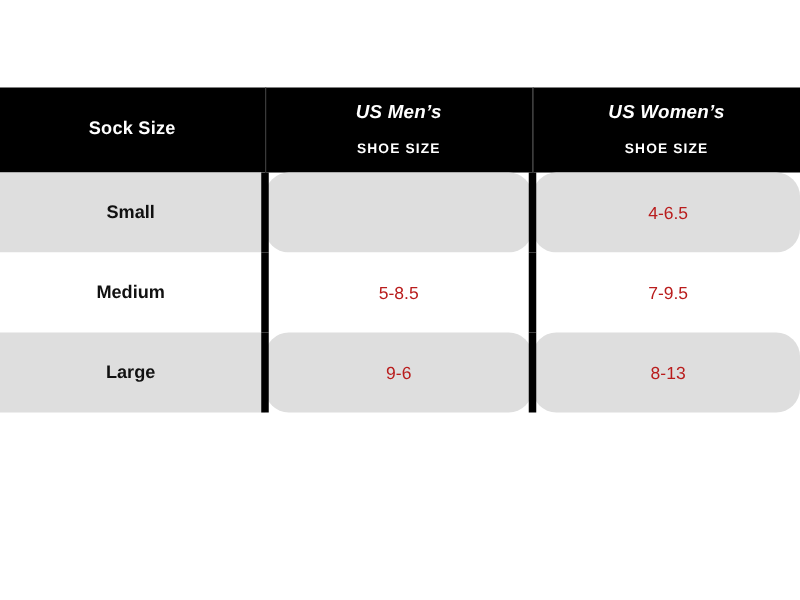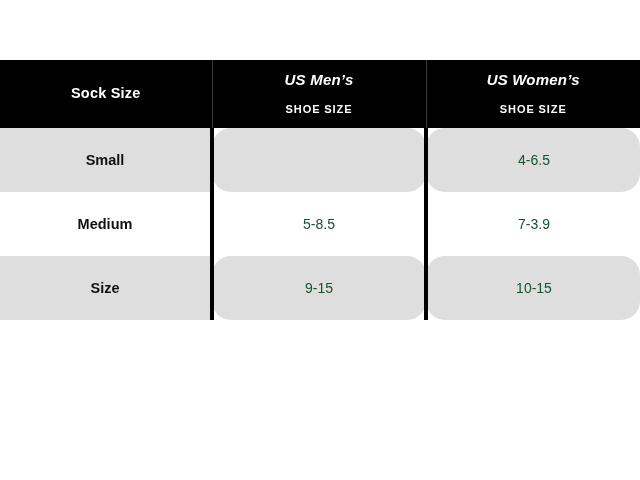--- a/index.html
+++ b/index.html
@@ -17,21 +17,21 @@
   .page {
     width: 640px;
     height: 480px;
     position: relative;
     background: #ffffff;
     box-sizing: border-box;
   }
   .table-wrap {
     position: absolute;
     left: 0;
-    top: 60px;
+    top: 70px;
     width: 640px;
   }
   table.size-table {
     border-collapse: collapse;
     width: 640px;
     table-layout: fixed;
   }
   table.size-table col.c1 { width: 212px; }
   table.size-table col.c2 { width: 214px; }
   table.size-table col.c3 { width: 214px; }
@@ -72,32 +72,32 @@
     line-height: 1.2;
   }
 
   tbody td {
     height: 64px;
     vertical-align: middle;
     text-align: center;
     font-size: 14px;
     padding: 0 8px;
     box-sizing: border-box;
-    border-right: 4px solid #000000;
+    border-right: 6px solid #000000;
   }
   tbody td:last-child { border-right: none; }
   tbody tr.shade td { background: #dedede; }
   tbody tr.plain td { background: #ffffff; margin-top: 24px; }
   tbody td.label {
     font-weight: bold;
     font-size: 14.5px;
   }
   tbody td.value {
     font-weight: normal;
-    color: #14532d;
+    color: #b91c1c;
     border-radius: 19px;
   }
 </style>
 </head>
 <body>
 
 <div class="page">
   <div class="table-wrap">
     <table class="size-table">
       <colgroup>
@@ -122,23 +122,23 @@
       </thead>
       <tbody>
         <tr class="shade">
           <td class="label">Small</td>
           <td class="value"></td>
           <td class="value">4-6.5</td>
         </tr>
         <tr class="plain">
           <td class="label">Medium</td>
           <td class="value">5-8.5</td>
-          <td class="value">7-3.9</td>
+          <td class="value">7-9.5</td>
         </tr>
         <tr class="shade">
-          <td class="label">Size</td>
-          <td class="value">9-15</td>
-          <td class="value">10-15</td>
+          <td class="label">Large</td>
+          <td class="value">9-6</td>
+          <td class="value">8-13</td>
         </tr>
       </tbody>
     </table>
   </div>
 </div>
 
 </body></html>

